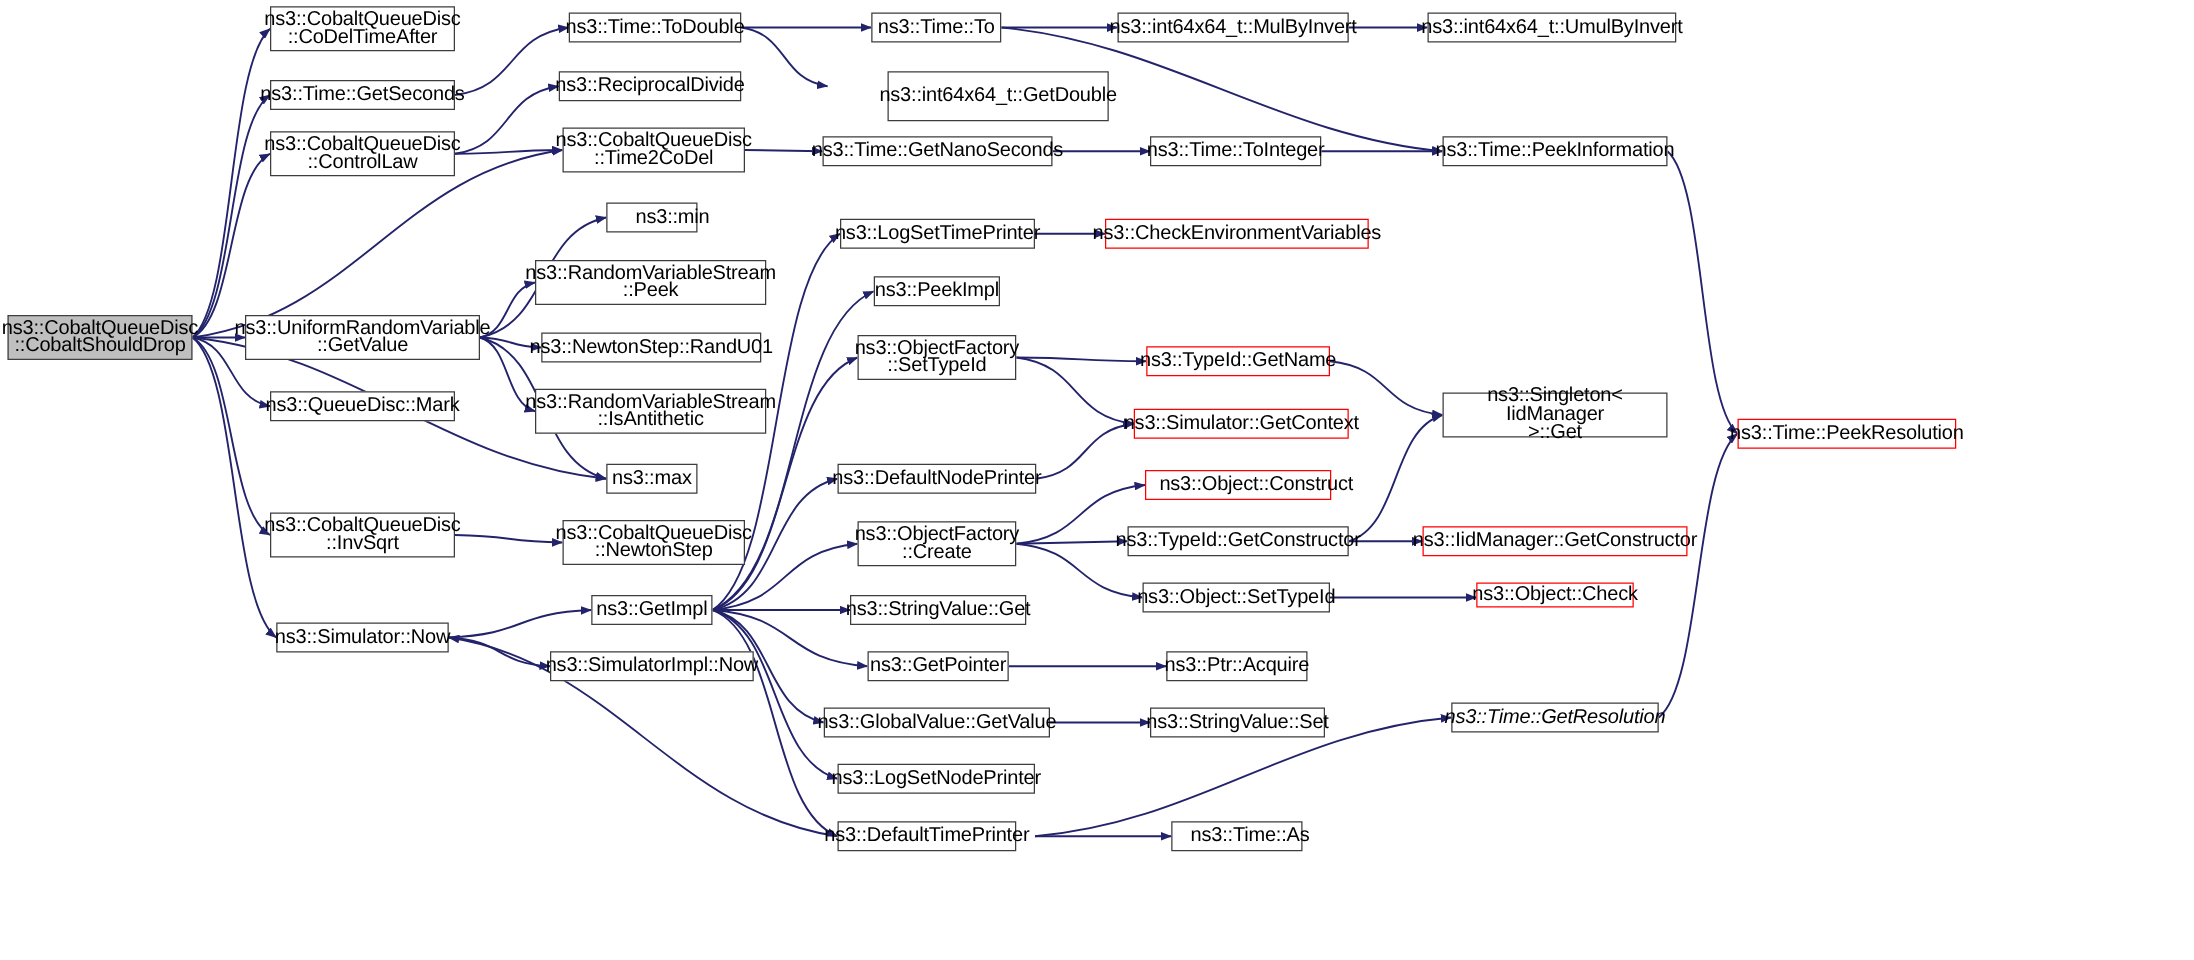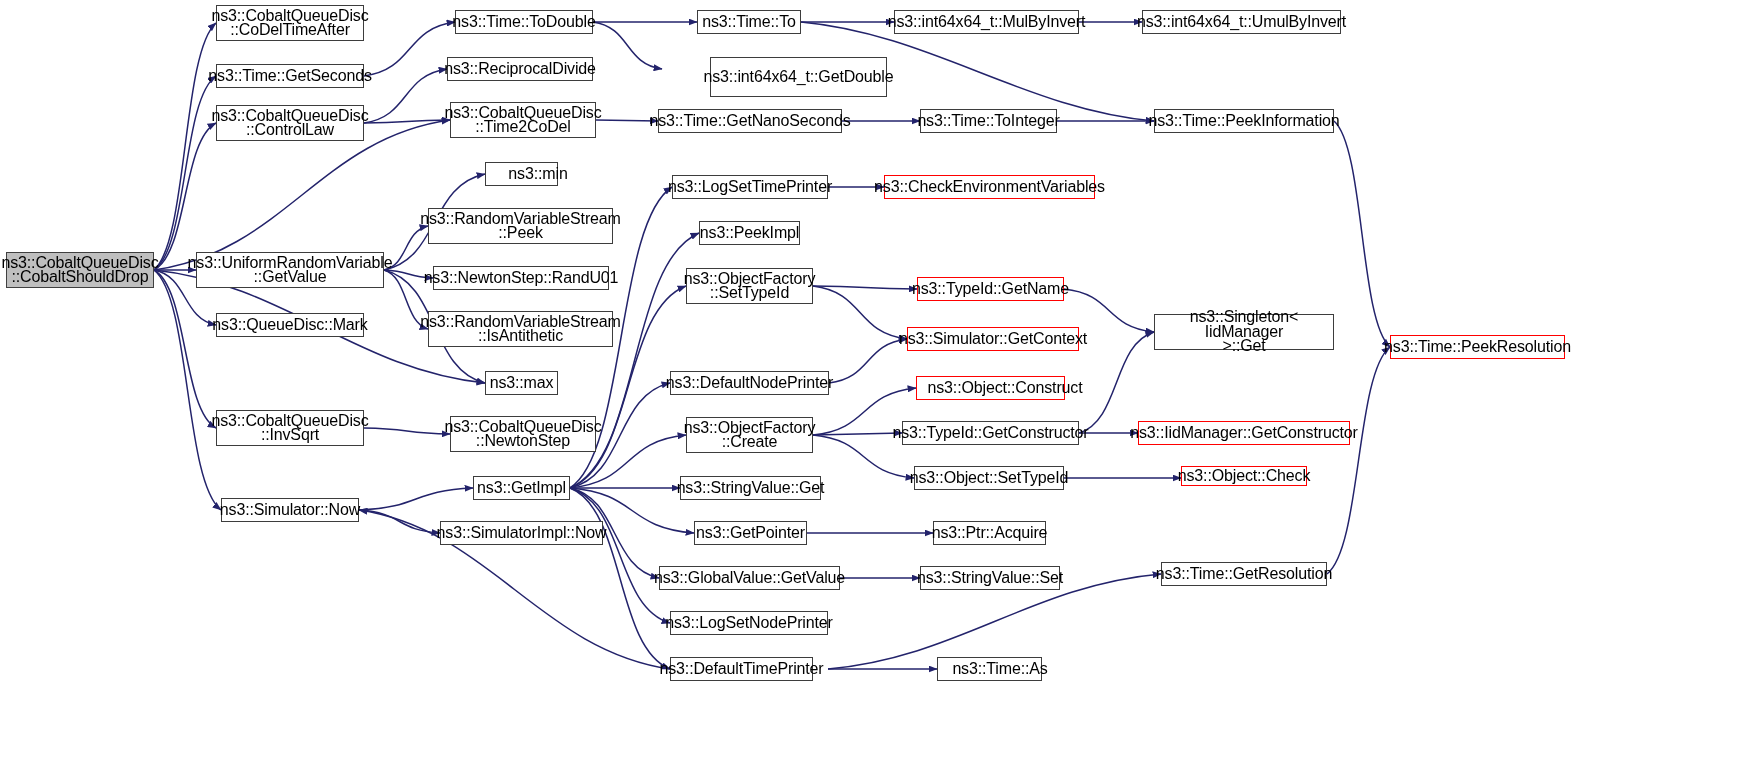--- a/index.html
+++ b/index.html
@@ -168,16 +168,16 @@
     <div class="node" style="left: 914px; top: 466px; width: 150px; height: 24px;">ns3::Object::SetTypeId</div>
     <div class="node" style="left: 933px; top: 521px; width: 113px; height: 24px;">ns3::Ptr::Acquire</div>
     <div class="node" style="left: 920px; top: 566px; width: 140px; height: 24px;">ns3::StringValue::Set</div>
     <div class="node" style="left: 937px; top: 657px; width: 105px; height: 24px; padding-left: 24px;">ns3::Time::As</div>
     <div class="node" style="left: 894px; top: 10px; width: 185px; height: 24px;">ns3::int64x64_t::MulByInvert</div>
     <div class="node" style="left: 1142px; top: 10px; width: 199px; height: 24px;">ns3::int64x64_t::UmulByInvert</div>
     <div class="node" style="left: 1154px; top: 109px; width: 180px; height: 24px;">ns3::Time::PeekInformation</div>
     <div class="node" style="left: 1154px; top: 314px; width: 180px; height: 36px;">ns3::Singleton&lt; IidManager
 &gt;::Get</div>
     <div class="node red" style="left: 1138px; top: 421px; width: 212px; height: 24px;">ns3::IidManager::GetConstructor</div>
-    <div class="node" style="left: 1161px; top: 562px; width: 166px; height: 24px;">ns3::Time::GetResolution</div>
+    <div class="node" style="left: 1161px; top: 562px; width: 166px; height: 24px; font-style: italic;">ns3::Time::GetResolution</div>
     <div class="node red" style="left: 1390px; top: 335px; width: 175px; height: 24px;">ns3::Time::PeekResolution</div>
     <div class="node red" style="left: 1181px; top: 466px; width: 126px; height: 20px;">ns3::Object::Check</div>
   </div>
 
 </body></html>

